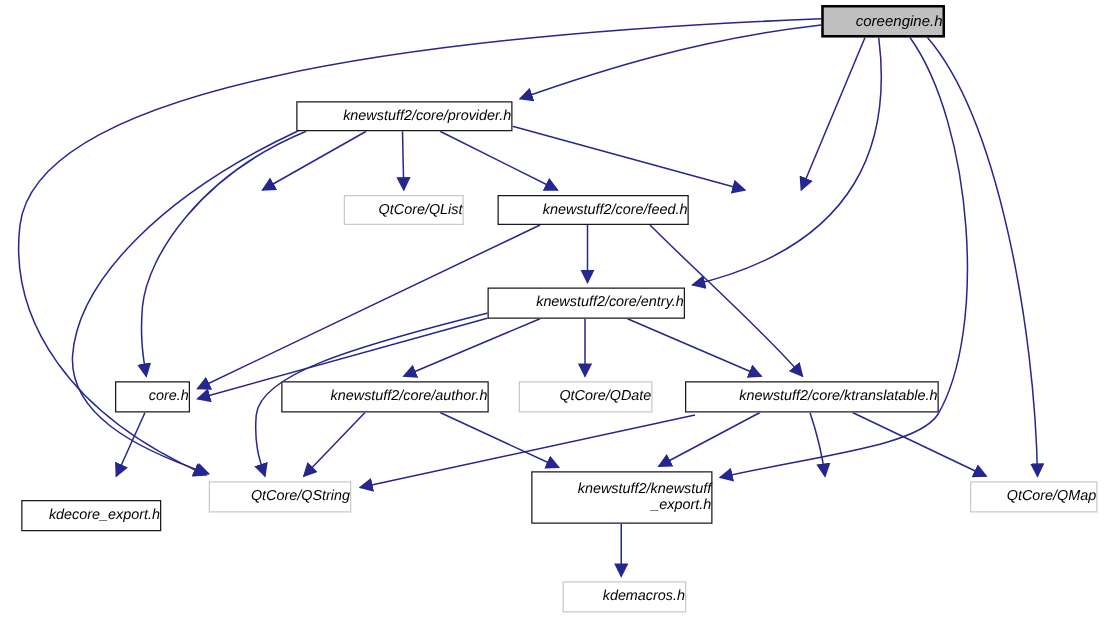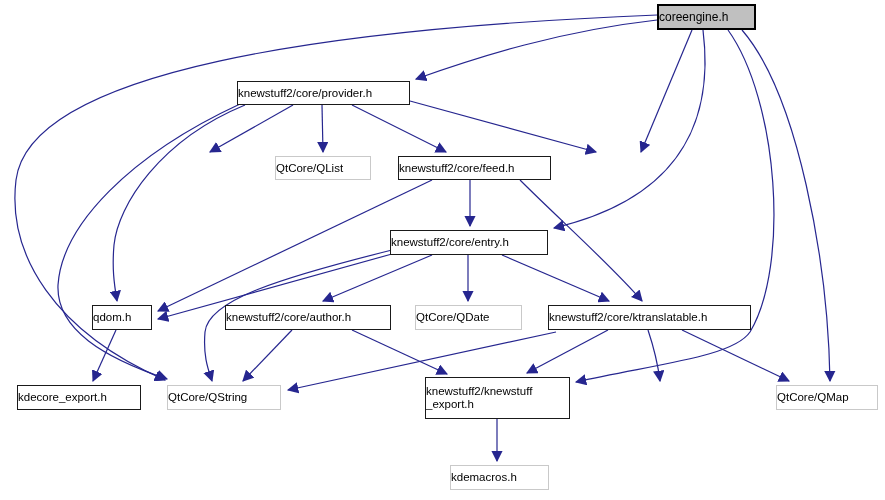--- a/index.html
+++ b/index.html
@@ -1,22 +1,22 @@
 <!DOCTYPE html>
 <html><head>
 <meta charset="utf-8">
 <style>
   html,body{margin:0;padding:0;background:#ffffff;}
   #canvas{position:relative;width:885px;height:500px;background:#ffffff;overflow:hidden;
           font-family:"Liberation Sans",sans-serif;}
   #edges{position:absolute;left:0;top:0;width:885px;height:500px;}
   .n{position:absolute;box-sizing:border-box;display:flex;flex-direction:column;
-     align-items:flex-start;justify-content:center;background:#ffffff;
+     align-items:flex-end;justify-content:center;background:#ffffff;
      border:1px solid #c9c9c9;color:#000;font-size:11.5px;line-height:13px;
-     text-align:center;white-space:nowrap;}
+     text-align:center;white-space:nowrap;font-style:italic;}
   .n.doc{border:1.6px solid #1a1a1a;}
   .n.main{background:#c0c0c0;border:2px solid #000000;font-size:12px;}
   .edge{fill:none;stroke:#26268f;stroke-width:1.2;}
 </style>
 </head>
 <body>
 
 <div id="canvas">
 
   <svg id="edges" width="885" height="500" viewBox="0 0 885 500" xmlns="http://www.w3.org/2000/svg">
@@ -71,36 +71,36 @@
   <div class="n doc" style="left:398px;top:156px;width:153px;height:24px">
     <span>knewstuff2/core/feed.h</span>
   </div>
 
 
   <div class="n doc" style="left:390px;top:230px;width:158px;height:25px">
     <span>knewstuff2/core/entry.h</span>
   </div>
 
   <div class="n doc" style="left:92px;top:305px;width:60px;height:25px">
-    <span>qdom.h</span>
+    <span>core.h</span>
   </div>
 
   <div class="n doc" style="left:225px;top:305px;width:166px;height:25px">
     <span>knewstuff2/core/author.h</span>
   </div>
 
   <div class="n" style="left:415px;top:305px;width:107px;height:25px">
     <span>QtCore/QDate</span>
   </div>
 
   <div class="n doc" style="left:548px;top:305px;width:203px;height:25px">
     <span>knewstuff2/core/ktranslatable.h</span>
   </div>
 
-  <div class="n doc" style="left:17px;top:385px;width:124px;height:25px">
+  <div class="n doc" style="left:17px;top:400px;width:112px;height:25px">
     <span>kdecore_export.h</span>
   </div>
 
   <div class="n" style="left:167px;top:385px;width:114px;height:25px">
     <span>QtCore/QString</span>
   </div>
 
   <div class="n doc" style="left:425px;top:377px;width:145px;height:42px">
     <span>knewstuff2/knewstuff</span>
     <span>_export.h</span>

